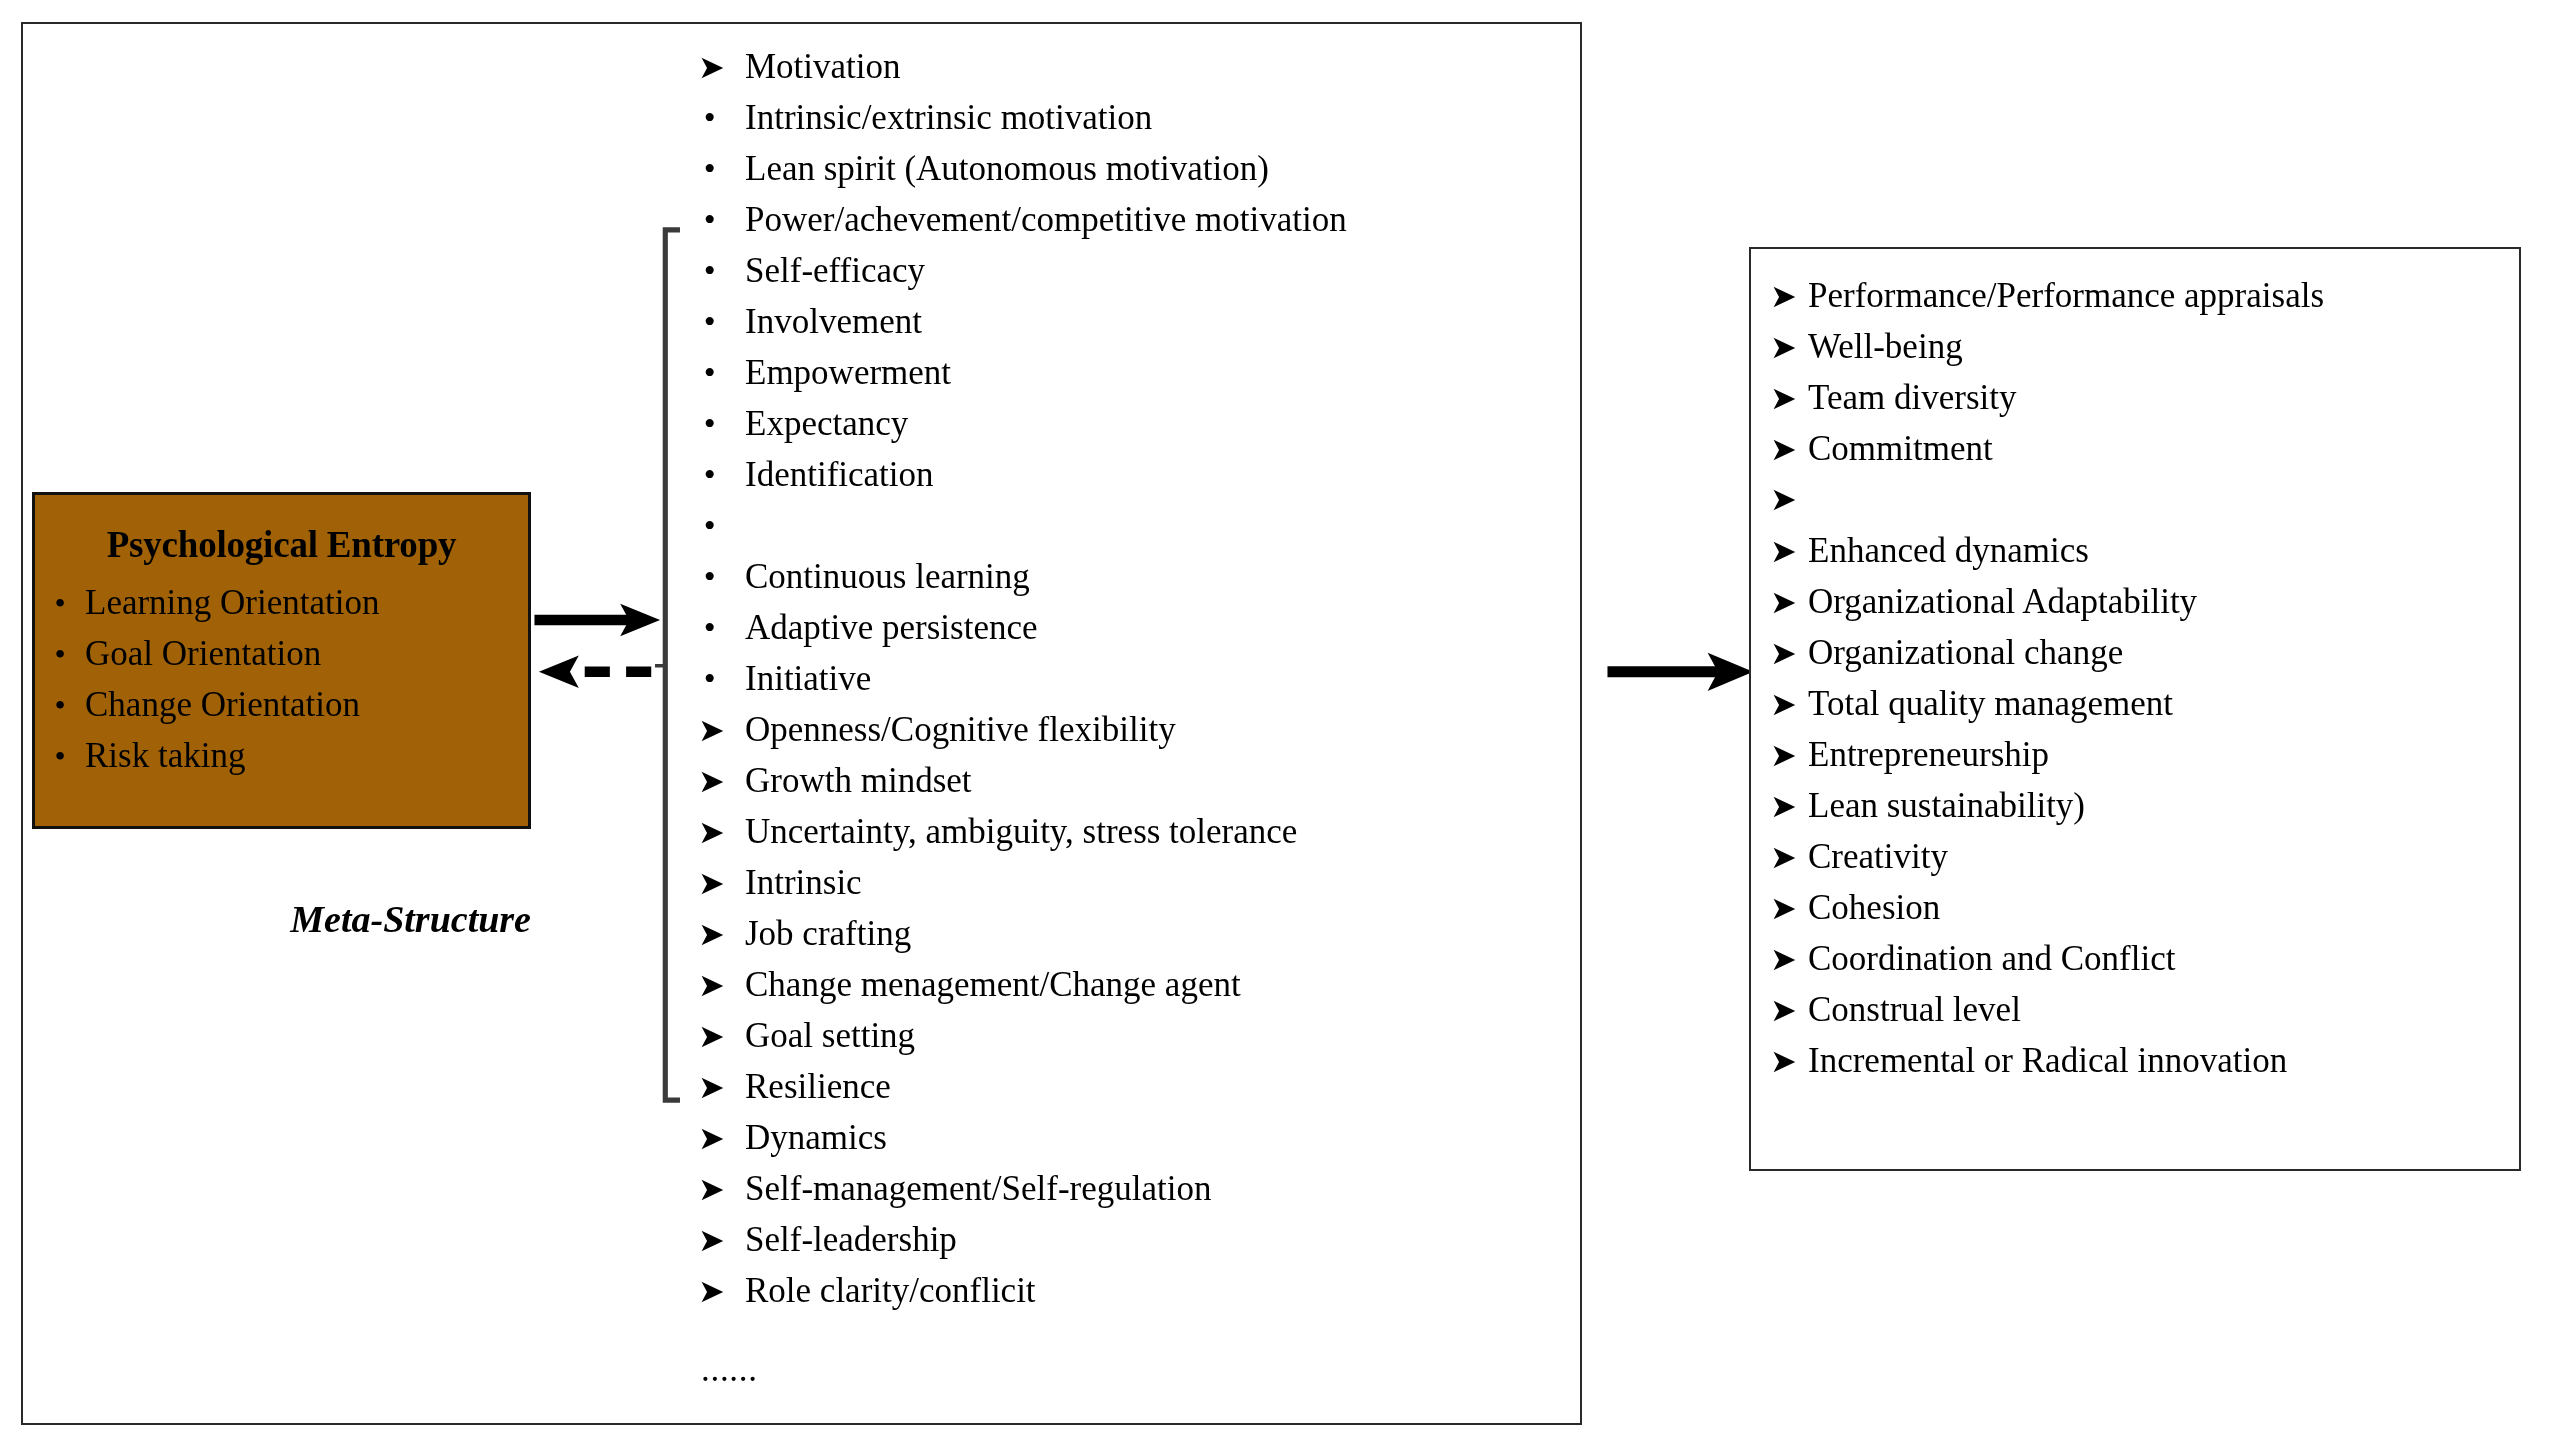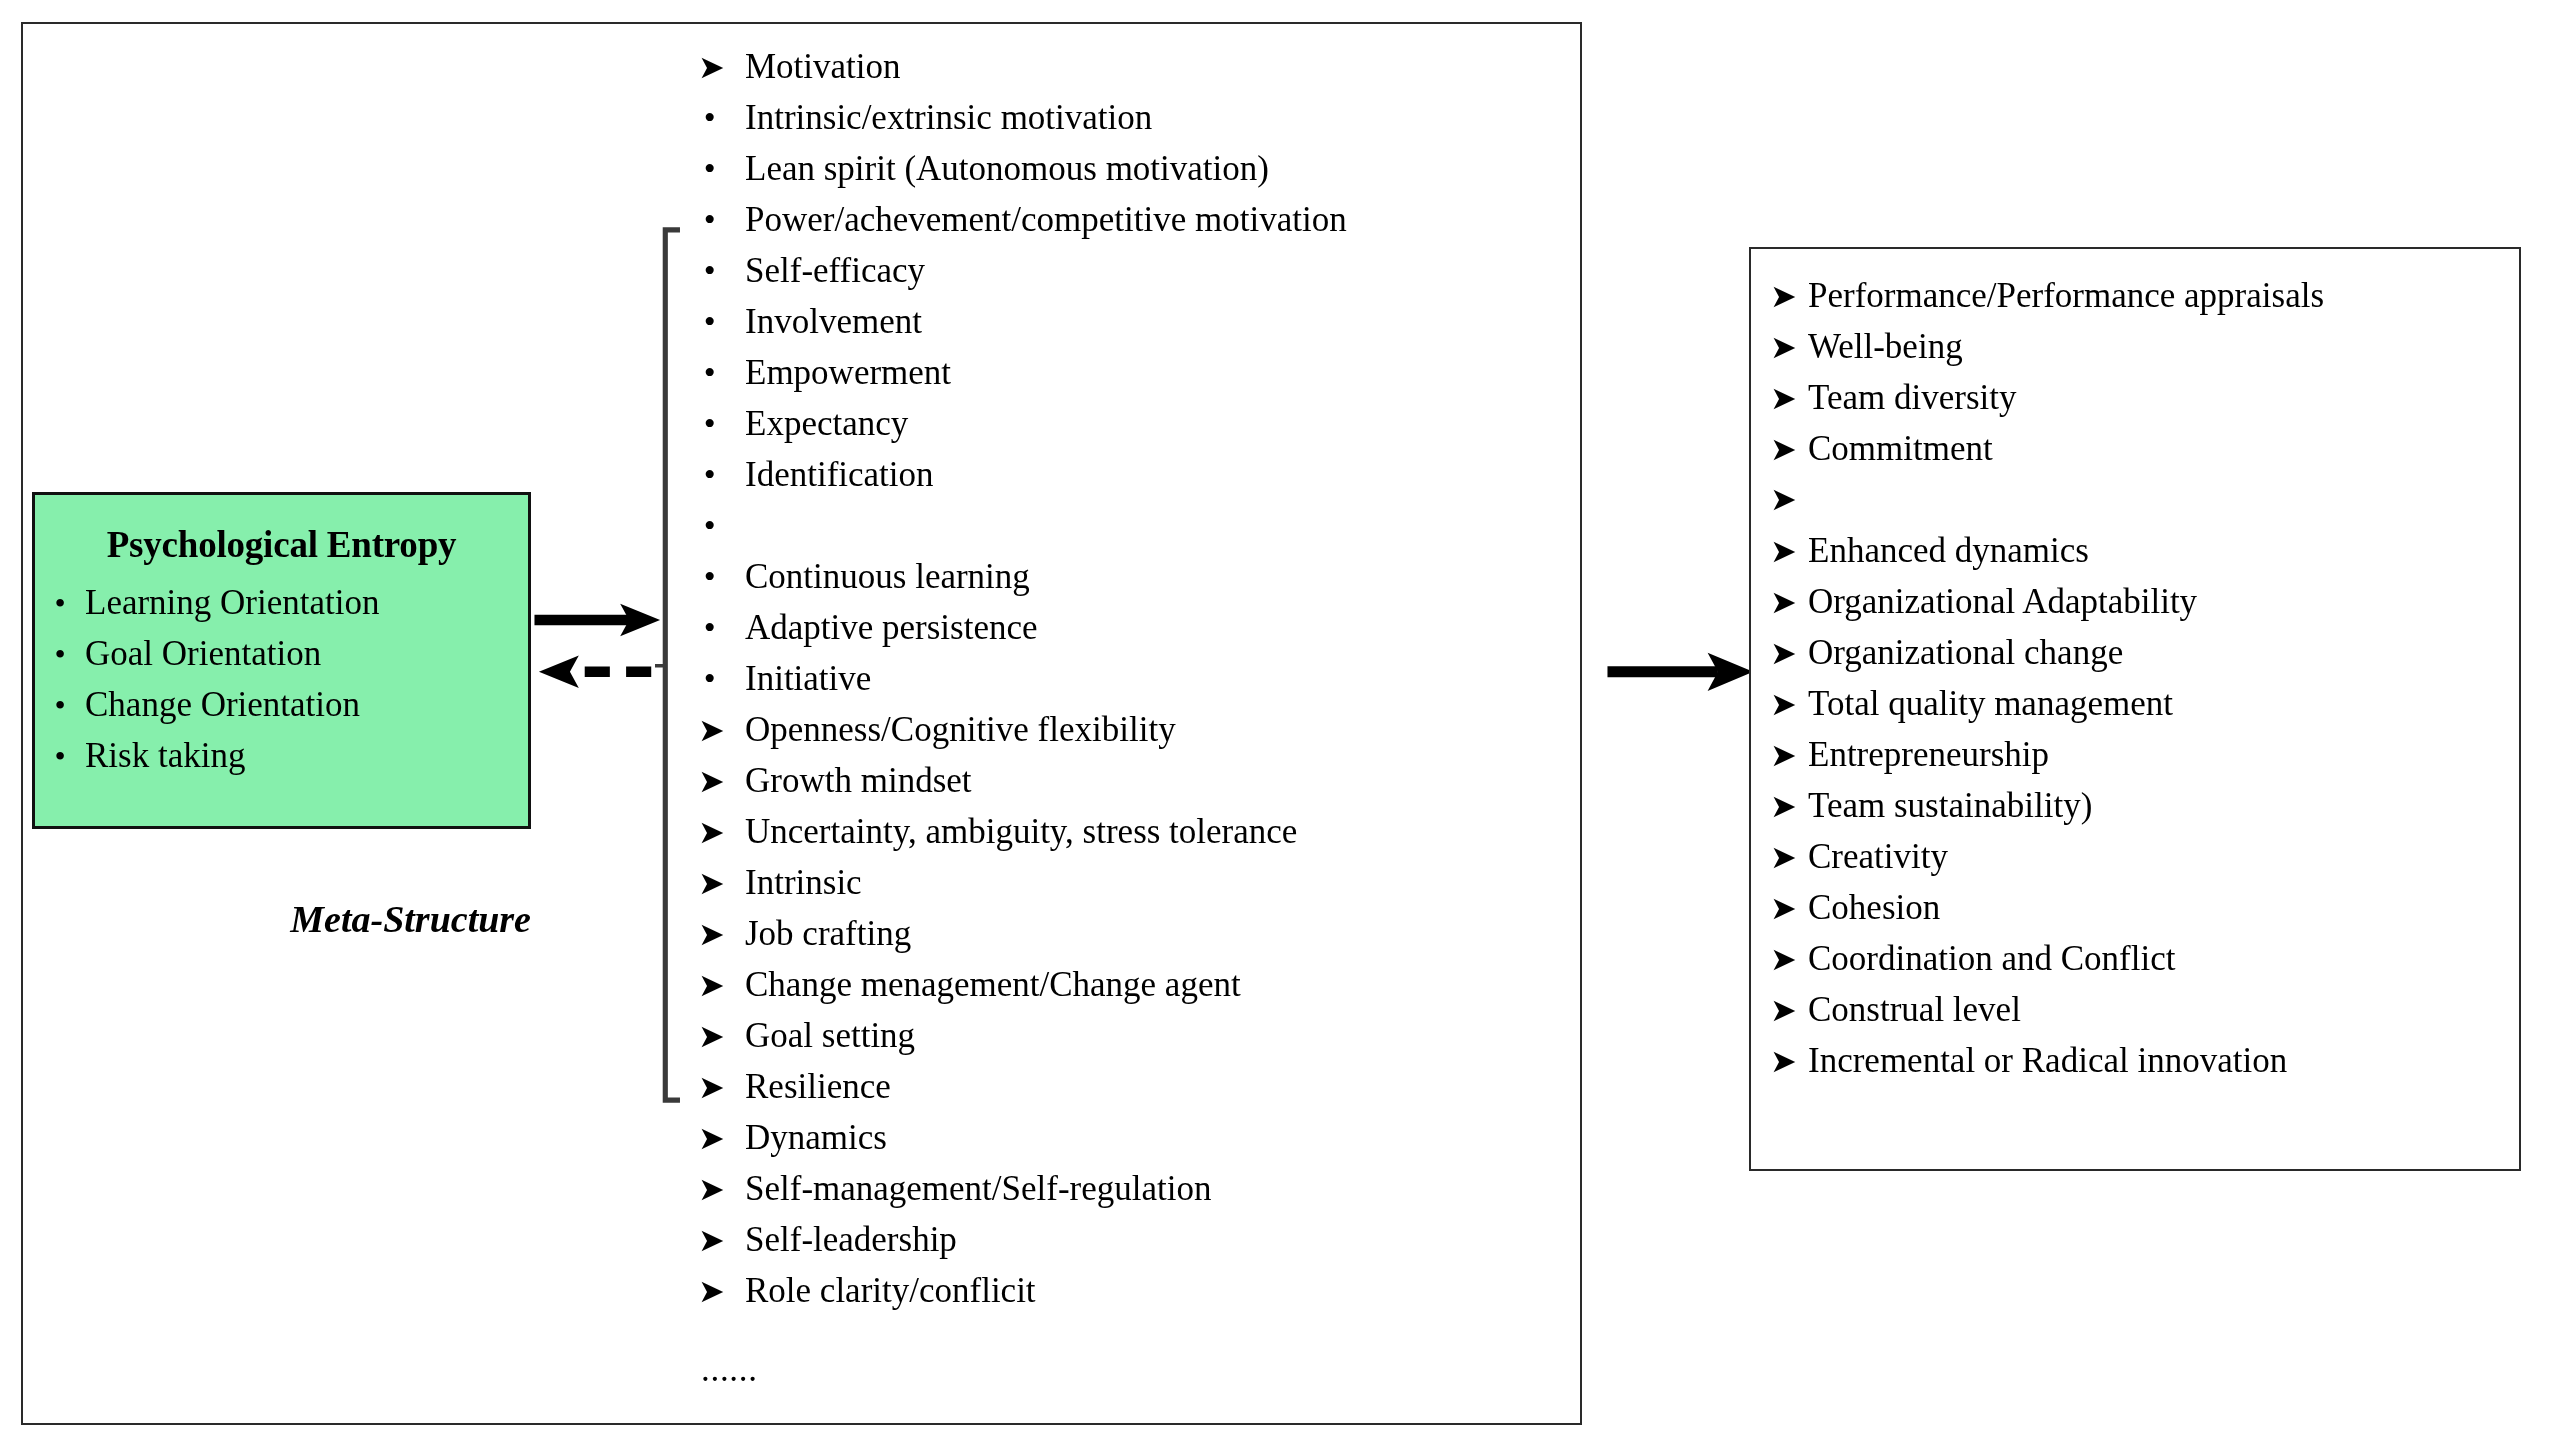--- a/index.html
+++ b/index.html
@@ -30,21 +30,21 @@
 
   
   #entropy-box {
     position: absolute;
     left: 32px;
     top: 492px;
     width: 499px;
     height: 337px;
     border: 3.7px solid #111111;
     box-sizing: border-box;
-    background: #86efac;
+    background: #a16207;
   }
   #entropy-title {
     font-weight: bold;
     font-size: 37px;
     line-height: 1;
     text-align: center;
     margin-top: 31px;
     letter-spacing: -0.2px;
   }
   #entropy-list {
@@ -379,21 +379,21 @@
     <li>
         <span class="marker">➤</span>
         <span class="label">Total quality management</span>
       </li>
     <li>
         <span class="marker">➤</span>
         <span class="label">Entrepreneurship</span>
       </li>
     <li>
         <span class="marker">➤</span>
-        <span class="label">Team sustainability)</span>
+        <span class="label">Lean sustainability)</span>
       </li>
     <li>
         <span class="marker">➤</span>
         <span class="label">Creativity</span>
       </li>
     <li>
         <span class="marker">➤</span>
         <span class="label">Cohesion</span>
       </li>
     <li>

